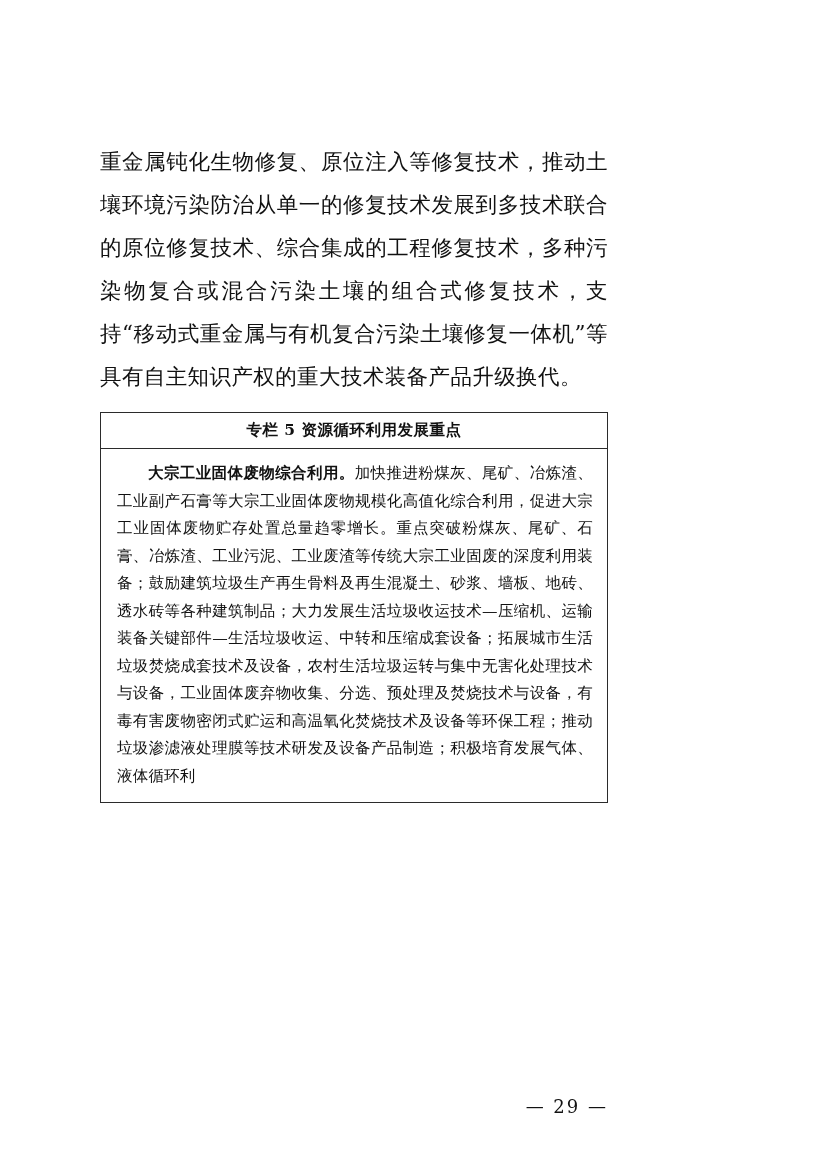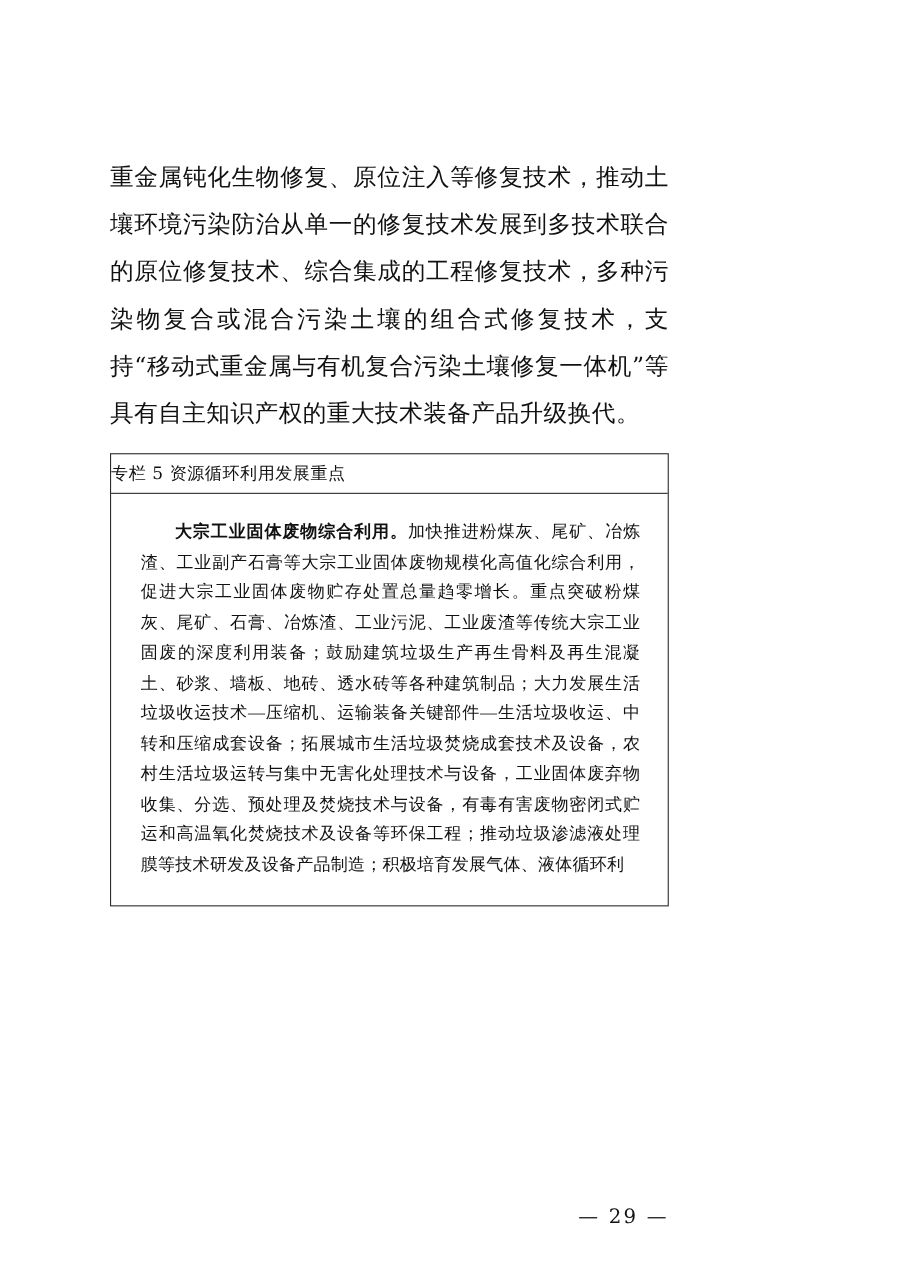--- a/index.html
+++ b/index.html
@@ -42,43 +42,42 @@
     text-indent: 2em;
     margin: 0;
   }
   .box {
     margin-top: 14px;
     border: 1px solid #2b2b2b;
     box-sizing: border-box;
     width: 100%;
   }
   .box-title {
-    text-align: left;
-    font-weight: normal;
+    text-align: center;
+    font-weight: bold;
     font-size: 15.5px;
     line-height: 28px;
     padding: 3px 0 4px 0;
     border-bottom: 1px solid #2b2b2b;
     letter-spacing: 0.5px;
   }
   .box-body {
     padding: 6px 10px 8px 12px;
     font-size: 15.5px;
     line-height: 27.5px;
     text-align: justify;
     text-justify: inter-ideograph;
     letter-spacing: 0.2px;
   }
   .box-body .lead {
     font-weight: bold;
   }
   .box-body p {
-    margin: 15px;
+    margin: 4px;
     text-indent: 2em;
-    font-family: Liberation Serif, serif;
   }
   .footer {
     position: absolute;
     right: 96px;
     bottom: 52px;
     font-size: 18px;
     letter-spacing: 2px;
     color: #111111;
     margin-left: 29px;
   }

